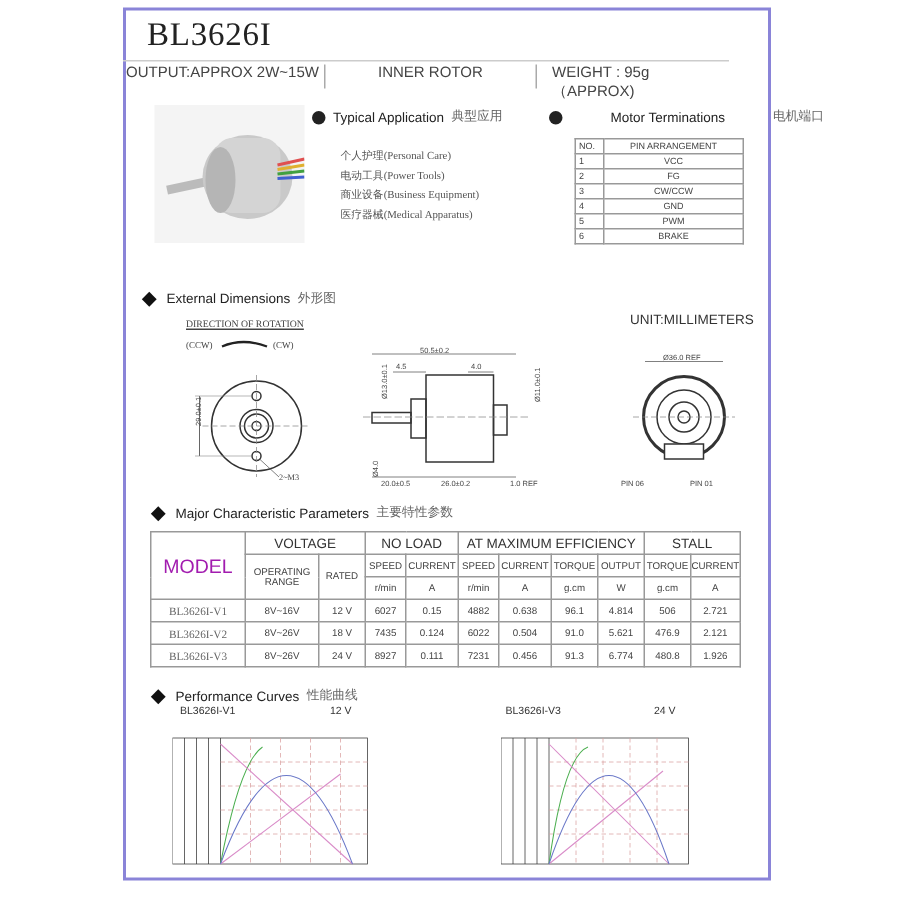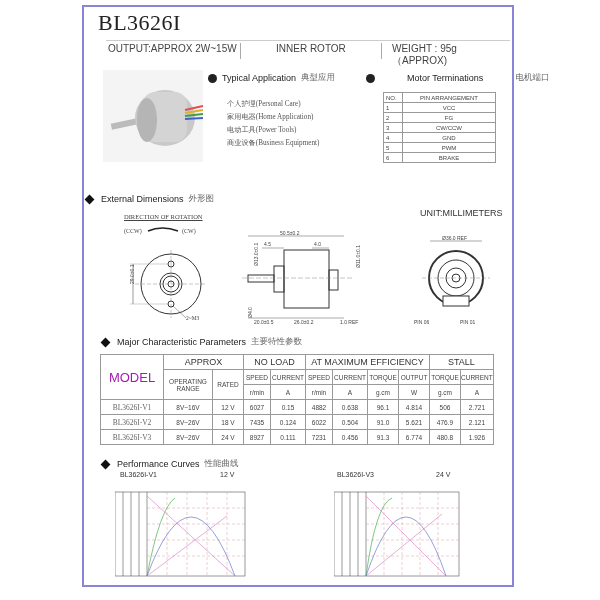--- a/index.html
+++ b/index.html
@@ -1,19 +1,19 @@
 <!DOCTYPE html>
 <html><head>
 <meta charset="utf-8">
 <style>
   html,body{margin:0;padding:0;background:#fff;}
   body{width:600px;height:600px;position:relative;overflow:hidden;font-family:"Liberation Sans",sans-serif;color:#333;}
   .frame{position:absolute;left:82px;top:5px;width:432px;height:582px;border:2px solid #8a84d8;box-sizing:border-box;background:#fff;}
   .title{position:absolute;left:98px;top:10px;font-family:"Liberation Serif",serif;font-size:22px;color:#222;letter-spacing:0.5px;}
-  .subhdr{position:absolute;left:106px;top:40px;width:404px;height:16px;border-top:1px solid #ccc;font-size:10px;color:#444;display:flex;}
+  .subhdr{position:absolute;left:82px;top:40px;width:404px;height:16px;border-top:1px solid #ccc;font-size:10px;color:#444;display:flex;}
   .subhdr div{padding-top:2px;}
   .subhdr .sep{position:absolute;top:2px;width:1px;height:14px;background:#aaa;}
   .photo{position:absolute;left:103px;top:70px;width:100px;height:92px;background:#f4f4f4;}
   .sec-h{position:absolute;font-size:9px;color:#222;display:flex;align-items:center;gap:5px;}
   .bullet{width:9px;height:9px;border-radius:50%;background:#222;display:inline-block;}
   .diamond{width:7px;height:7px;background:#111;transform:rotate(45deg);display:inline-block;margin-right:3px;}
   .cn{font-family:Liberation Mono, monospace;color:#666;font-size:8.5px;}
   .apps{position:absolute;left:227px;top:98px;font-family:Liberation Serif, serif;font-size:7.2px;color:#555;line-height:13px;}
   table.pins{position:absolute;left:383px;top:92px;border-collapse:collapse;font-size:6px;color:#444;}
   table.pins td{border:1px solid #999;height:9px;padding:0 2px;}
@@ -58,23 +58,23 @@
   </svg>
 </div>
 
 <div class="sec-h" style="left:208px;top:72px;">
   <span class="bullet"></span>
   <span>Typical Application</span>
   <span class="cn">典型应用</span>
 </div>
 <div class="apps">
   <div>个人护理(Personal Care)</div>
-  <div>家用电器(Home Application)</div>
   <div>电动工具(Power Tools)</div>
   <div>商业设备(Business Equipment)</div>
+  <div>医疗器械(Medical Apparatus)</div>
 </div>
 
 <div class="sec-h" style="left:366px;top:72px;gap:32px;">
   <span class="bullet"></span>
   <span>Motor Terminations</span>
   <span class="cn">电机端口</span>
 </div>
 <table class="pins">
   <tbody>
       <tr>
@@ -101,21 +101,21 @@
         <td class="no">5</td>
         <td class="val">PWM</td>
       </tr>
   <tr>
         <td class="no">6</td>
         <td class="val">BRAKE</td>
       </tr>
 </tbody>
   </table>
 
-<div class="sec-h" style="left:86px;top:193px;">
+<div class="sec-h" style="left:96px;top:193px;">
   <span class="diamond"></span>
   <span>External Dimensions</span>
   <span class="cn">外形图</span>
 </div>
 <div class="unit">UNIT:MILLIMETERS</div>
 <div class="dir">DIRECTION OF ROTATION</div>
 <div style="position:absolute;left:124px;top:228px;font-family:'Liberation Serif',serif;font-size:6px;color:#444;">(CCW)</div>
 <div style="position:absolute;left:182px;top:228px;font-family:'Liberation Serif',serif;font-size:6px;color:#444;">(CW)</div>
 
 <svg style="left:100px;top:222px;" width="135" height="110">
@@ -173,21 +173,21 @@
 <div class="sec-h" style="left:102px;top:336px;">
   <span class="diamond"></span>
   <span>Major Characteristic Parameters</span>
   <span class="cn">主要特性参数</span>
 </div>
 
 <table class="params">
   <tbody>
       <tr>
     <td rowspan="3" class="big" style="width:62px;">MODEL</td>
-    <td colspan="2" class="mid">APPROX</td>
+    <td colspan="2" class="mid">VOLTAGE</td>
     <td colspan="2" class="mid">NO  LOAD</td>
     <td colspan="4" class="mid">AT  MAXIMUM  EFFICIENCY</td>
     <td colspan="2" class="mid">STALL</td>
   </tr>
   <tr>
     <td rowspan="2" style="width:48px;">OPERATING RANGE</td>
     <td rowspan="2" style="width:30px;">RATED</td>
     <td style="width:26px;">SPEED</td>
     <td style="width:34px;">CURRENT</td>
     <td style="width:26px;">SPEED</td>

